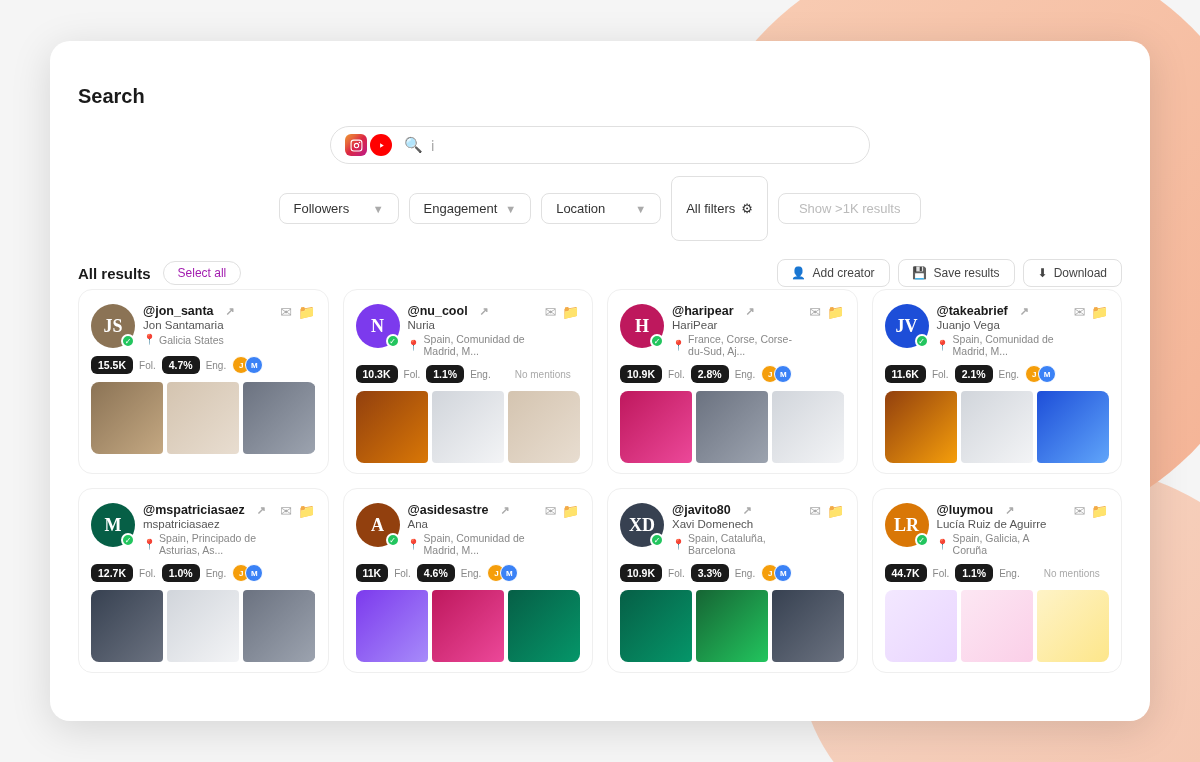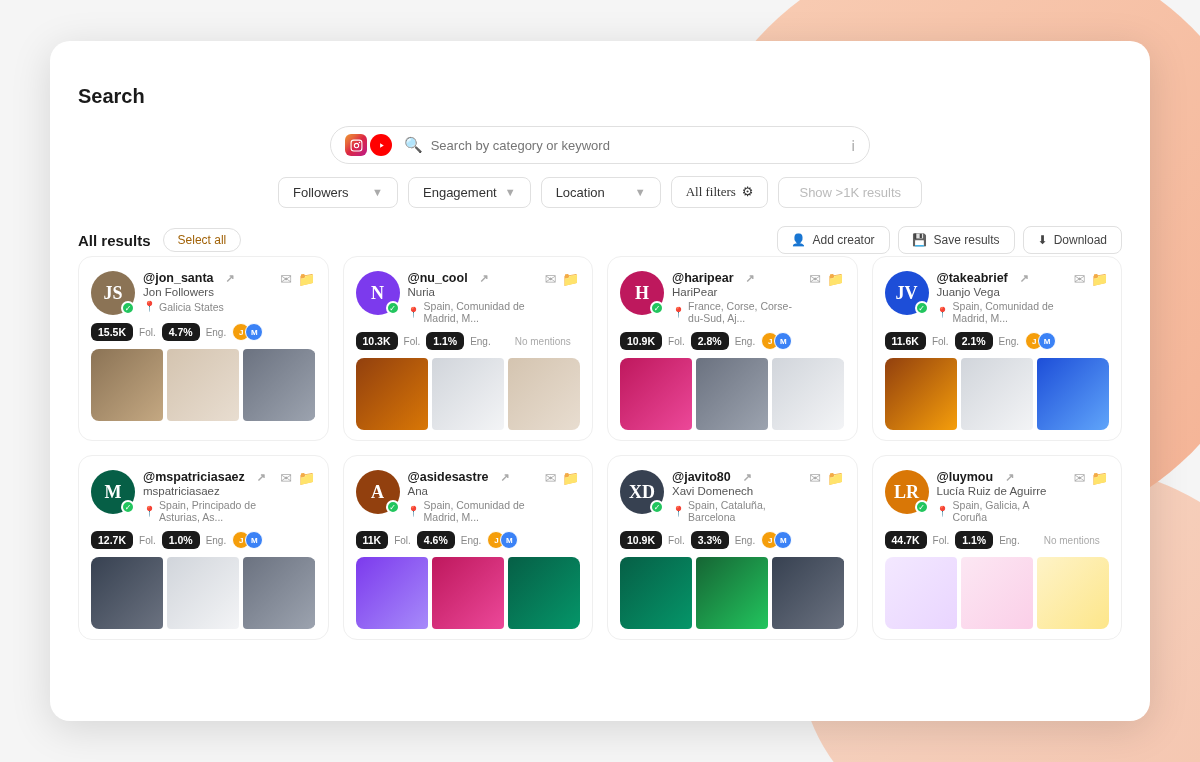--- a/index.html
+++ b/index.html
@@ -137,27 +137,26 @@
     .filter-dropdown .chevron {
       margin-left: auto;
       color: #aaa;
       font-size: 11px;
     }
     .all-filters-btn {
       display: flex;
       align-items: center;
       border: 1.5px solid #e0e0e0;
       border-radius: 8px;
-      padding: 7px 14px;
+      padding: 24px 14px;
       font-size: 13px;
       color: #333;
       background: #fff;
       cursor: pointer;
       gap: 6px;
-      font-family: Liberation Serif, serif;
     }
     .show-results-btn {
       border: 1.5px solid #e0e0e0;
       border-radius: 8px;
       padding: 7px 20px;
       font-size: 13px;
       color: #bbb;
       background: #fff;
       cursor: pointer;
     }
@@ -175,21 +174,21 @@
     .all-results-label {
       font-size: 15px;
       font-weight: 600;
       color: #1a1a1a;
     }
     .select-all-btn {
       border: 1.5px solid #e0e0e0;
       border-radius: 20px;
       padding: 4px 14px;
       font-size: 12px;
-      color: #a16207;
+      color: #a21caf;
       background: #fff;
       cursor: pointer;
     }
     .results-actions {
       display: flex;
       gap: 8px;
     }
     .action-btn {
       display: flex;
       align-items: center;
@@ -385,21 +384,20 @@
               <circle cx="17.5" cy="6.5" r="1.5" fill="white"></circle>
             </svg>
         </div>
         <div class="platform-icon-yt">
           <svg width="11" height="11" viewBox="0 0 24 24" fill="white">
               <polygon points="9,7 9,17 17,12"></polygon>
             </svg>
         </div>
       </div>
       <span class="search-icon-svg">🔍</span>
-      <input type="text" class="search-input" placeholder="Search by category or keyword" style="">
       <span class="search-info-icon">ℹ</span>
     </div>
   </div>
 
   <div class="filters-row">
     <div class="filter-dropdown">
       <span>Followers</span>
       <span class="chevron">▼</span>
     </div>
     <div class="filter-dropdown">
@@ -443,21 +441,21 @@
     <div class="card-header">
       <div class="avatar-verified">
         <div class="avatar-placeholder" style="background:#8b7355;">JS</div>
         <div class="verified-badge">✓</div>
       </div>
       <div class="card-info">
         <div class="card-username">
           <span>@jon_santa</span>
           <span class="ext-link">↗</span>
         </div>
-        <div class="card-name">Jon Followers</div>
+        <div class="card-name">Jon Santamaria</div>
         <div class="card-location">
           <span>📍</span>
           <span>Galicia States</span>
         </div>
       </div>
       <div class="card-actions">
         <span class="card-action-icon">✉</span>
         <span class="card-action-icon">📁</span>
       </div>
     </div>

